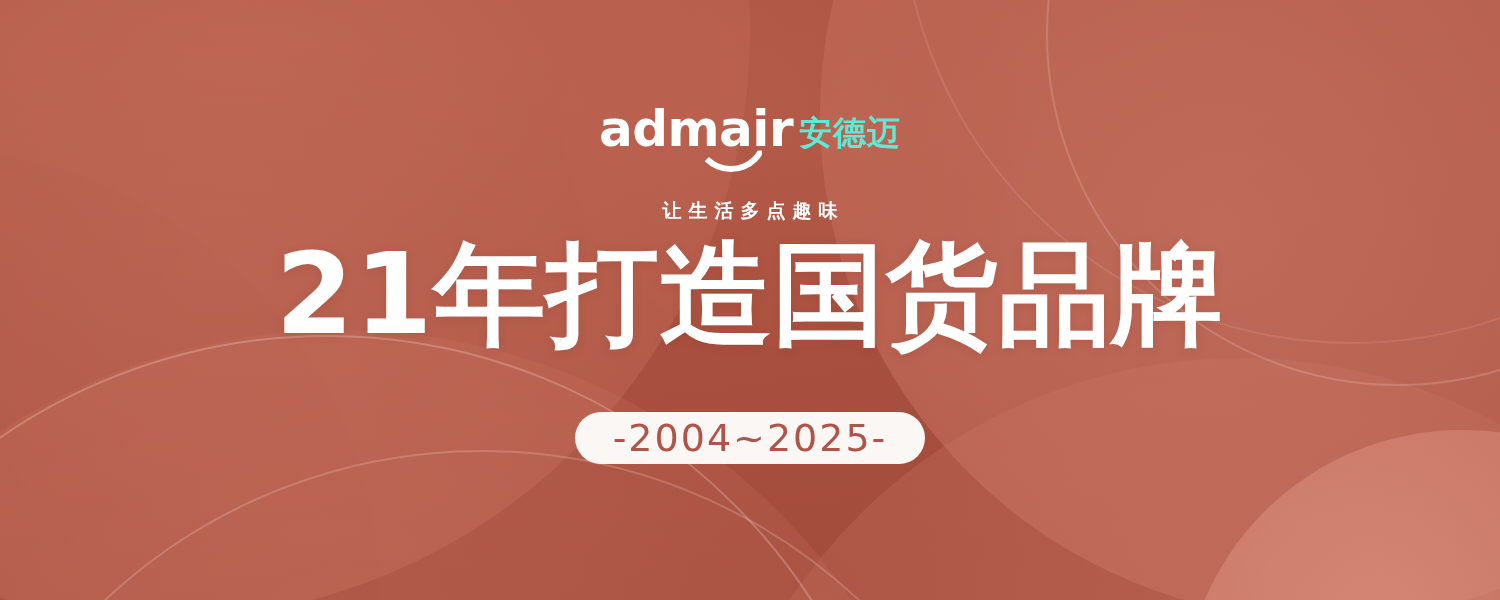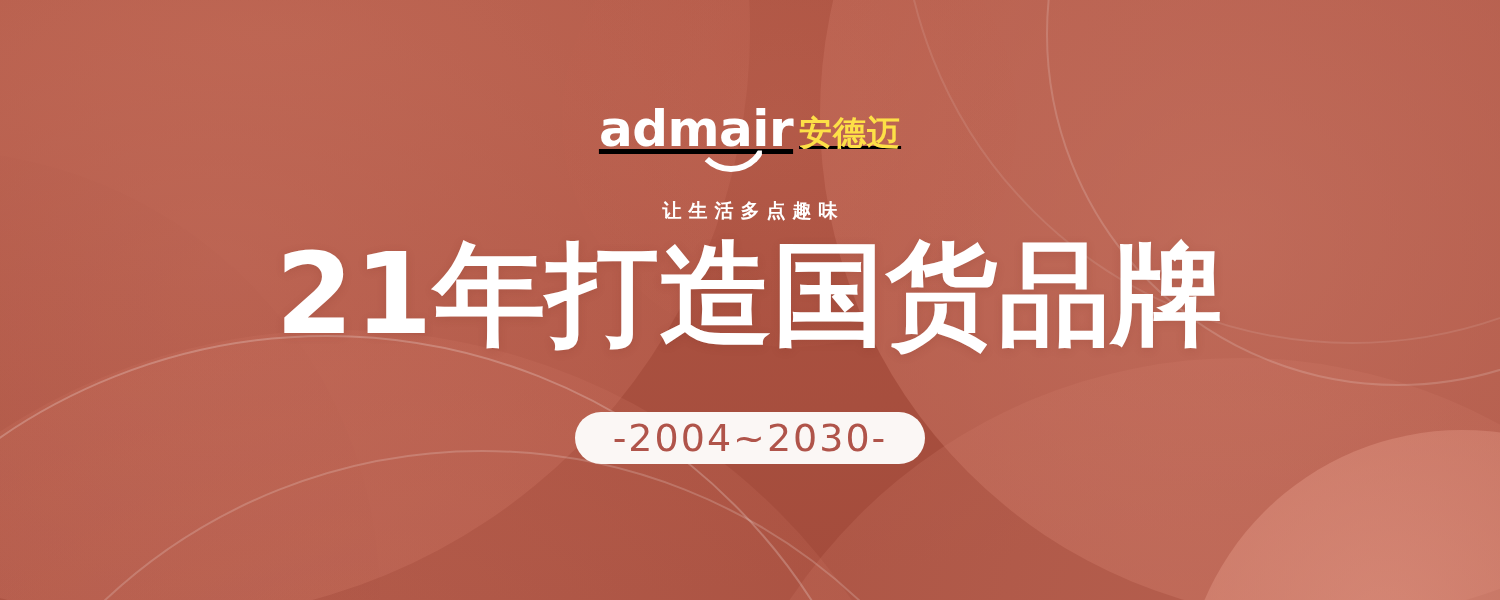--- a/index.html
+++ b/index.html
@@ -149,21 +149,20 @@
 
   
   .logo-lockup {
     position: absolute;
     top: 104px;
     left: 50%;
     transform: translateX(-50%);
     display: flex;
     align-items: flex-start;
     gap: 6px;
-    text-decoration: underline;
   }
   .logo-mark {
     position: relative;
     display: inline-block;
   }
   .logo-word {
     display: block;
     font-family: "DejaVu Sans", "Liberation Sans", sans-serif;
     font-size: 50px;
     font-weight: 700;
@@ -182,21 +181,21 @@
     border-top-color: transparent;
     border-left-color: transparent;
     border-right-color: transparent;
     border-radius: 0 0 62px 62px;
     transform: translateX(-6px);
   }
   .logo-cn {
     font-family: "DejaVu Sans", "Liberation Sans", sans-serif;
     font-size: 33px;
     font-weight: 700;
-    color: #fde047;
+    color: #5eead4;
     line-height: 1;
     letter-spacing: 1px;
     padding-top: 12px;
   }
 
   
   .tagline {
     position: absolute;
     top: 198px;
     left: 50%;
@@ -282,17 +281,17 @@
         <span class="logo-smile"></span>
       </span>
       <span class="logo-cn">安德迈</span>
     </div>
 
     <div class="tagline">让生活多点趣味</div>
 
     <div class="headline">21年打造国货品牌</div>
 
     <div class="year-pill">
-      <span class="year-text">-2004~2030-</span>
+      <span class="year-text">-2004~2025-</span>
     </div>
 
   </div>
 </div>
 
 </body></html>

